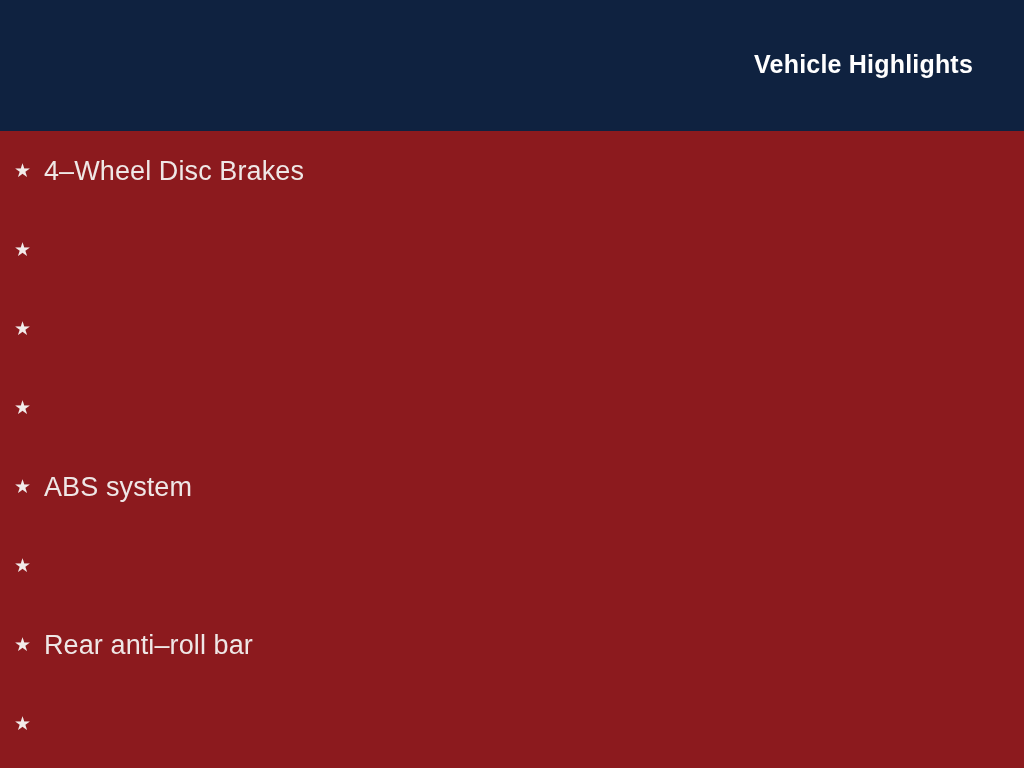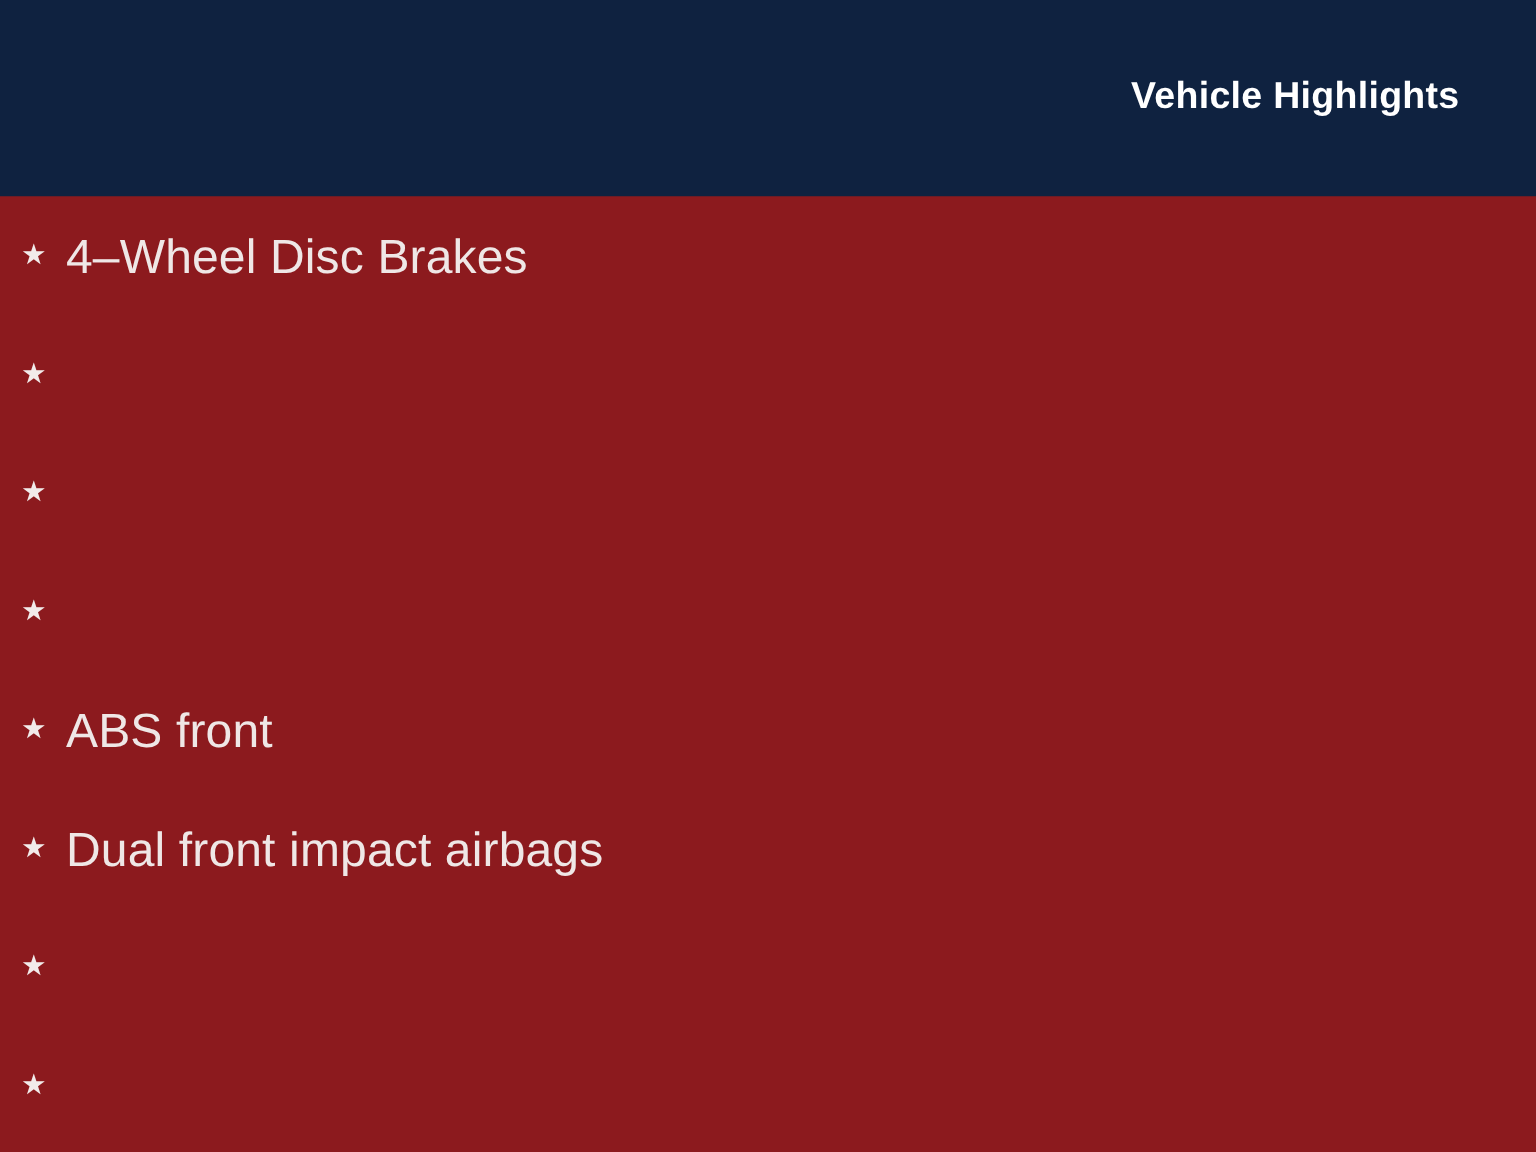--- a/index.html
+++ b/index.html
@@ -78,21 +78,21 @@
     width: 30px;
     color: #f2ebea;
     font-size: 19px;
     line-height: 36px;
     text-align: left;
     display: inline-block;
   }
   .highlight-text {
     flex: 1 1 auto;
     color: #efe7e6;
-    font-size: 32px;
+    font-size: 27px;
     line-height: 36px;
     font-weight: normal;
     letter-spacing: 0.1px;
     white-space: nowrap;
   }
 </style>
 </head>
 <body>
 
 <div class="slide">
@@ -116,30 +116,30 @@
       <li class="highlight-item">
         <span class="bullet-star">★</span>
       </li>
 
       <li class="highlight-item">
         <span class="bullet-star">★</span>
       </li>
 
       <li class="highlight-item">
         <span class="bullet-star">★</span>
-        <span class="highlight-text">ABS front</span>
+        <span class="highlight-text">ABS system</span>
       </li>
 
       <li class="highlight-item">
         <span class="bullet-star">★</span>
-        <span class="highlight-text">Dual front impact airbags</span>
       </li>
 
       <li class="highlight-item">
         <span class="bullet-star">★</span>
+        <span class="highlight-text">Rear anti–roll bar</span>
       </li>
 
       <li class="highlight-item">
         <span class="bullet-star">★</span>
       </li>
 
     </ul>
   </div>
 
 </div>

